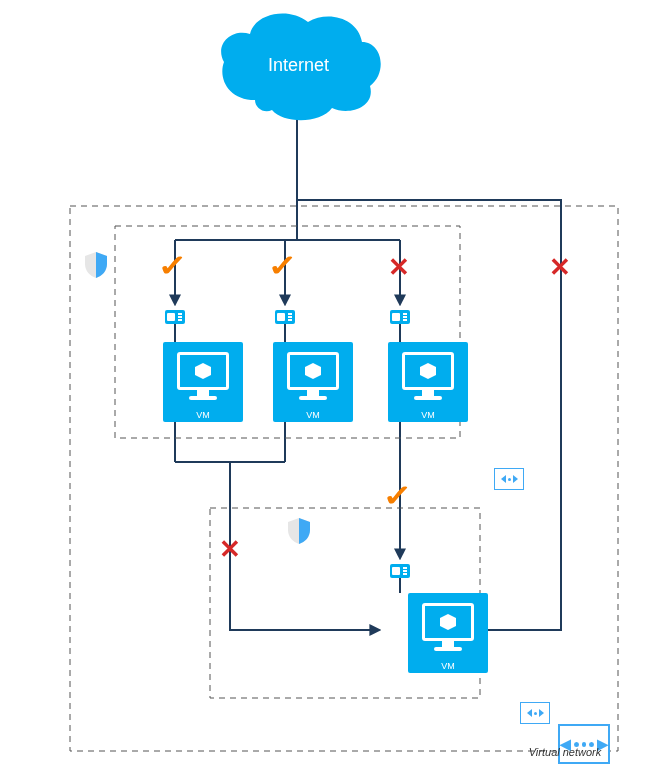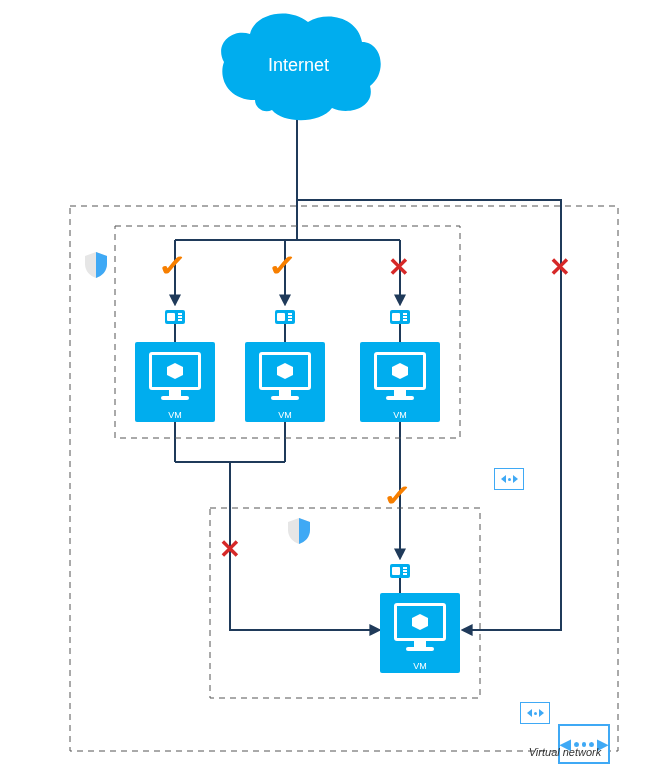--- a/index.html
+++ b/index.html
@@ -61,20 +61,21 @@
     right:3px; top:3px;
     width:4px; height:2px;
     background:#fff;
     box-shadow: 0 3px 0 #fff, 0 6px 0 #fff;
   }
   .vm {
     position: absolute;
     width: 80px; height: 80px;
     background: #00adee;
     border-radius: 2px;
+    margin-left: 28px;
   }
   .vm .monitor {
     position: absolute;
     left: 14px; top: 10px;
     width: 52px; height: 38px;
     border: 3px solid #fff;
     border-radius: 3px;
     box-sizing: border-box;
   }
   .vm .monitor .pkg {

